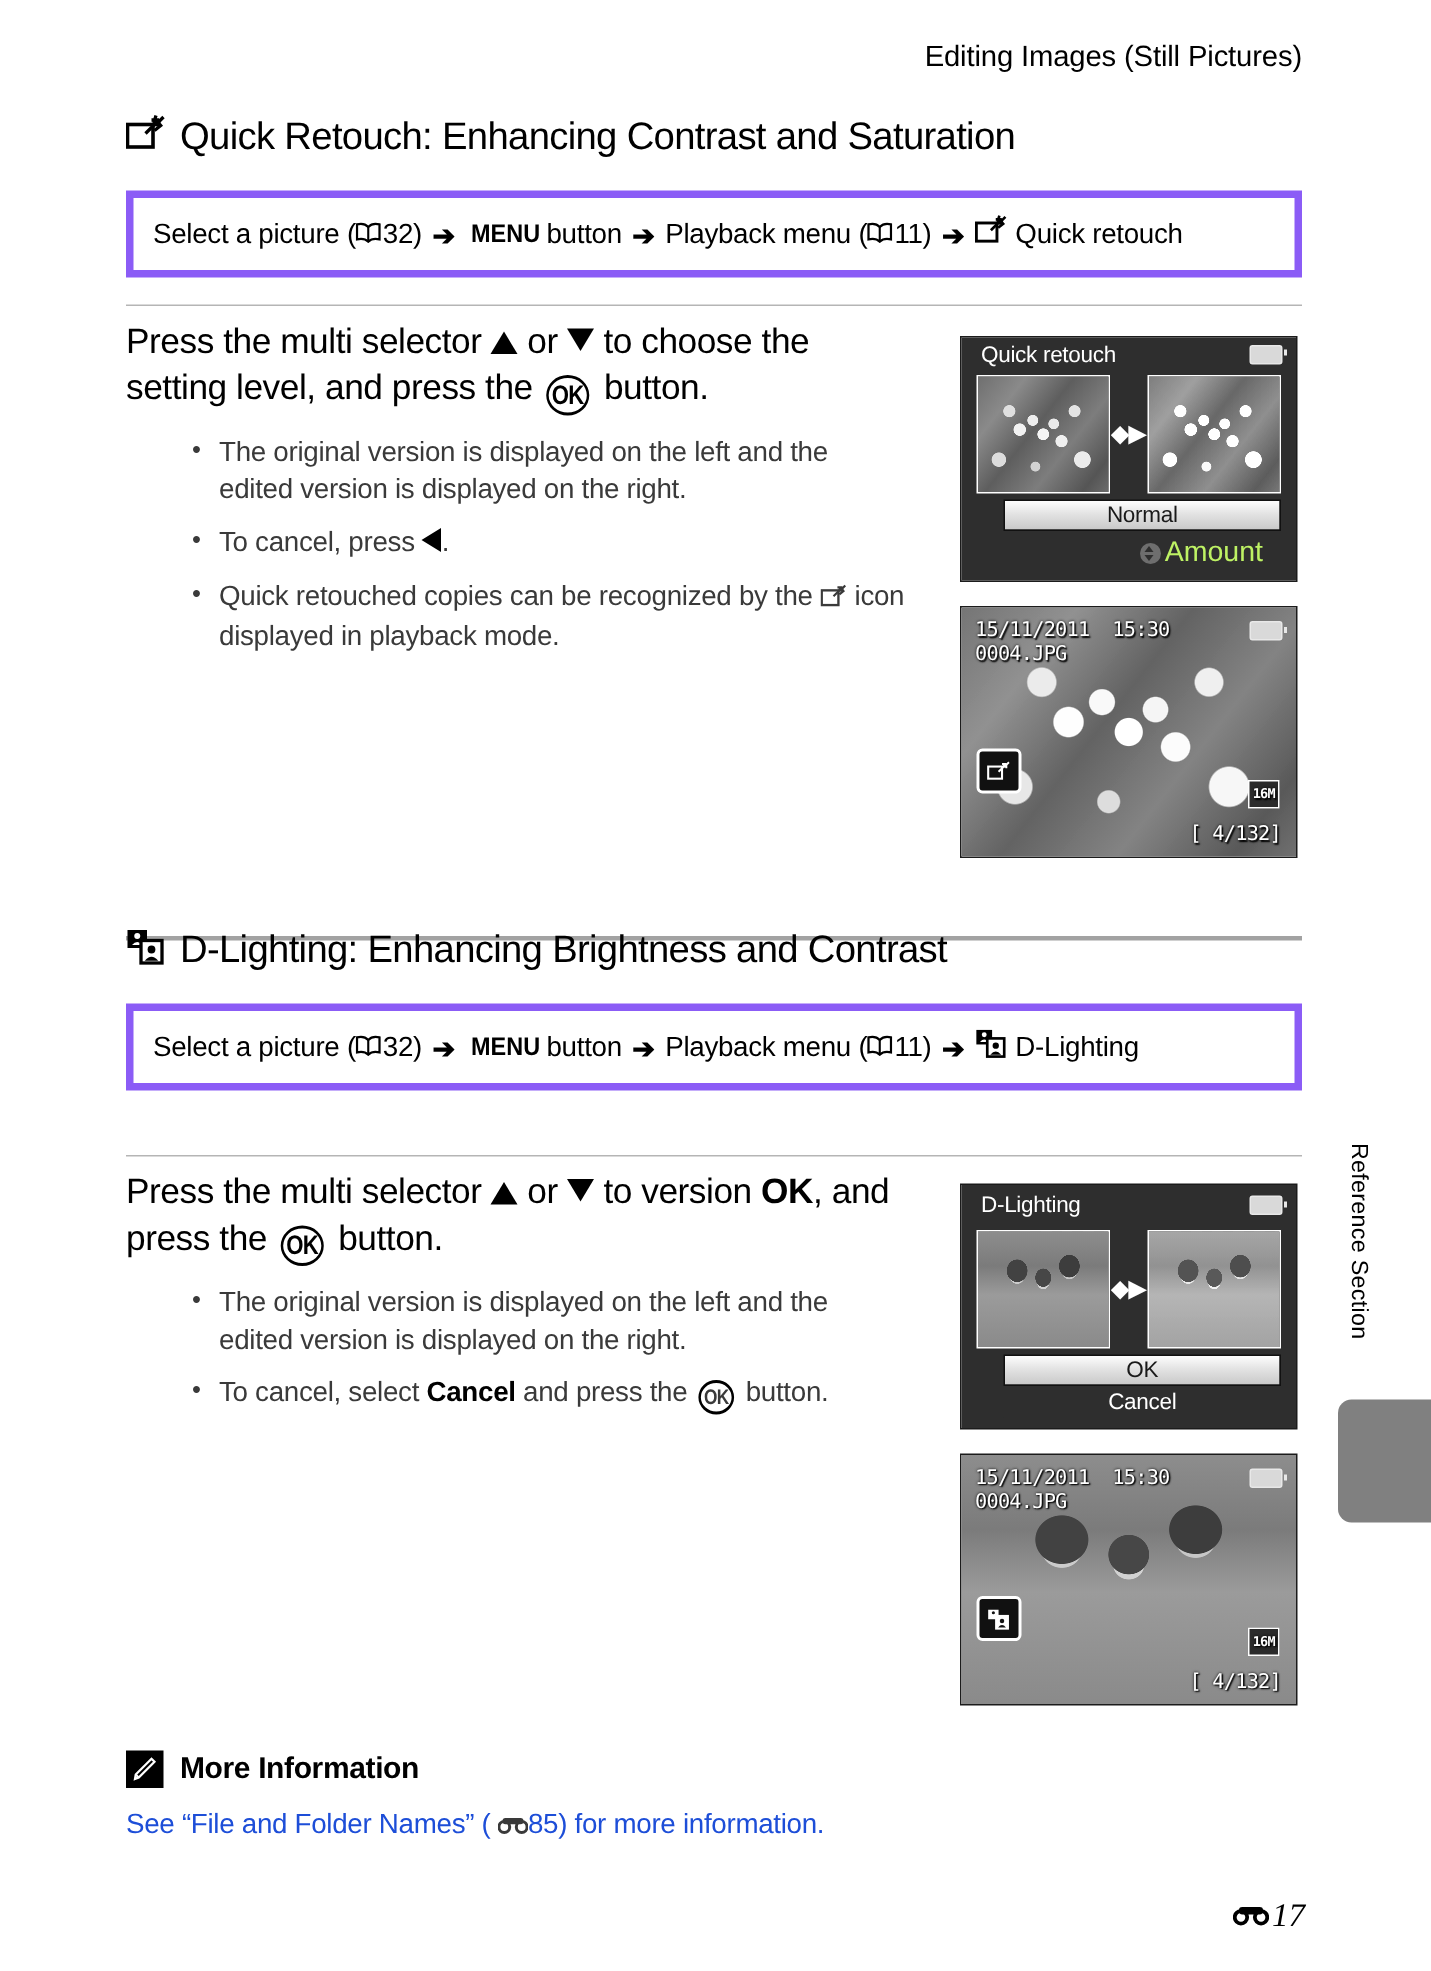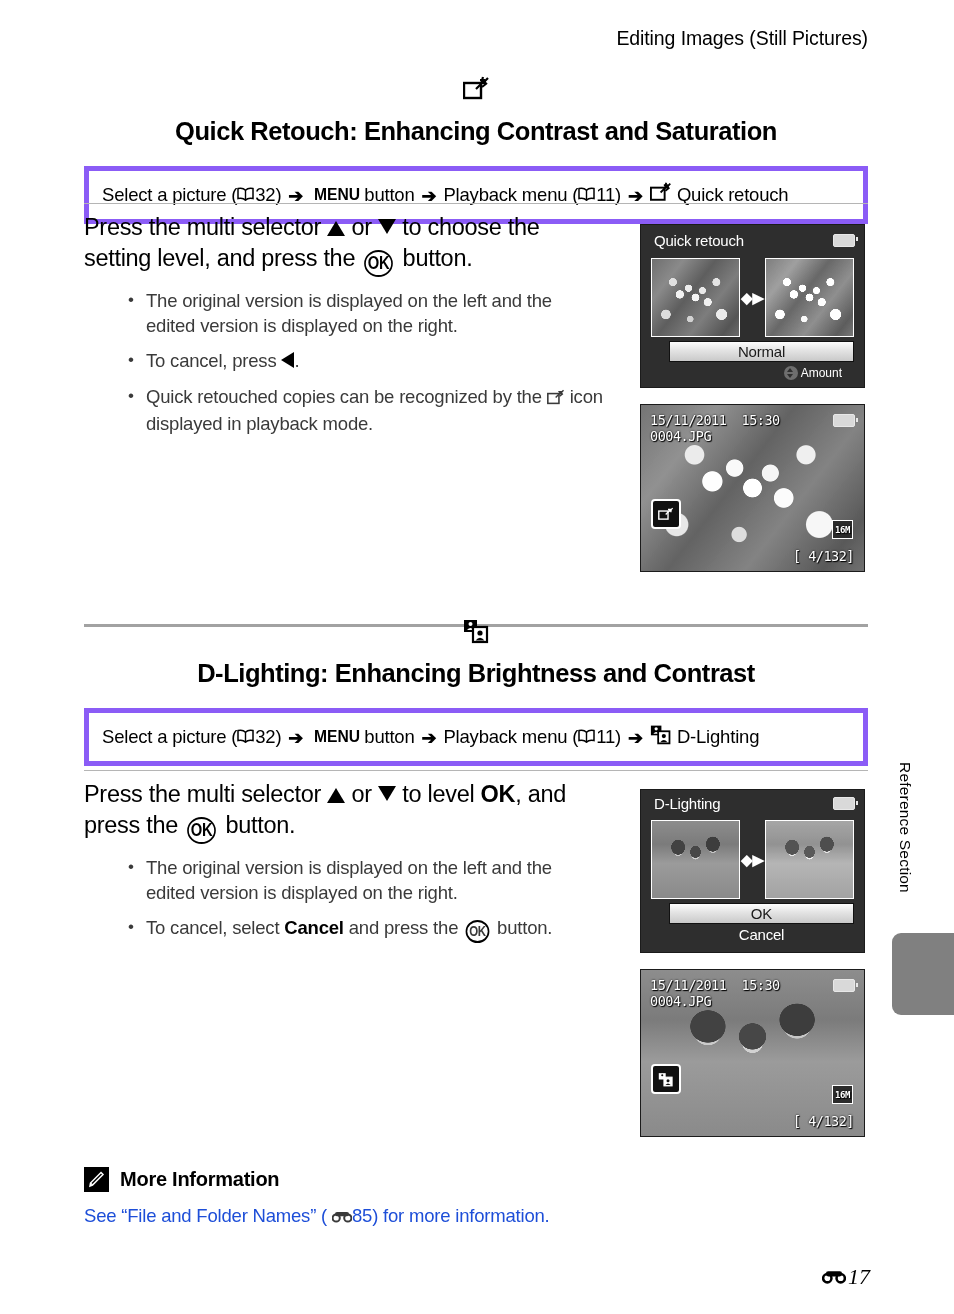--- a/index.html
+++ b/index.html
@@ -29,24 +29,23 @@
   
   .section { position: absolute; left: 84px; width: 784px; }
   #section-quick { top: 76px; }
   #section-dlight { top: 618px; }
 
   .section-heading {
     display: flex;
     align-items: center;
     gap: 9px;
     font-size: 25.5px;
-    font-weight: bold;
+    font-weight: normal;
     letter-spacing: -0.45px;
     white-space: nowrap;
-    flex-direction: column;
   }
   .section-heading .heading-text { padding-bottom: 2px; }
 
   
   .nav-box {
     margin-top: 18px;
     border: 5px solid #8b5cf6;
     height: 48px;
     display: flex;
     align-items: center;
@@ -288,22 +287,22 @@
     background: #2e2e2e;
     color: #fff;
     border: none;
   }
   .amount-row {
     display: flex;
     align-items: center;
     justify-content: flex-end;
     gap: 3px;
     padding: 4px 12px 0 0;
-    color: #ffffff;
-    font-size: 12px;
+    color: #bef264;
+    font-size: 19px;
   }
   .ud-icon {
     width: 14px; height: 14px;
     border-radius: 50%;
     background: #6e6e6e;
     position: relative;
   }
   .ud-icon::before, .ud-icon::after {
     content: "";
     position: absolute; left: 3.5px;
@@ -575,21 +574,21 @@
       </svg>
     </span>
     <span class="seg">D-Lighting</span>
   </div>
 </div>
 
 <div class="rule-thin" id="rule-dlight"></div>
 
 <div class="instructions" id="instructions-dlight">
   <div class="instruction-lead">
-    <span>Press the multi selector </span><span class="tri-up"></span><span> or </span><span class="tri-down"></span><span> to level </span><b>OK</b><span>, and press the </span><span class="ok-badge sz-lead">OK</span><span> button.</span>
+    <span>Press the multi selector </span><span class="tri-up"></span><span> or </span><span class="tri-down"></span><span> to version </span><b>OK</b><span>, and press the </span><span class="ok-badge sz-lead">OK</span><span> button.</span>
   </div>
   <ul class="bullets">
     <li><span>The original version is displayed on the left and the edited version is displayed on the right.</span></li>
     <li><span>To cancel, select </span><b>Cancel</b><span> and press the </span><span class="ok-badge sz-body">OK</span><span> button.</span></li>
   </ul>
 </div>
 
 <div class="screen" id="screen-dlight-menu">
   <div class="menu-screen">
     <div class="menu-titlebar">

